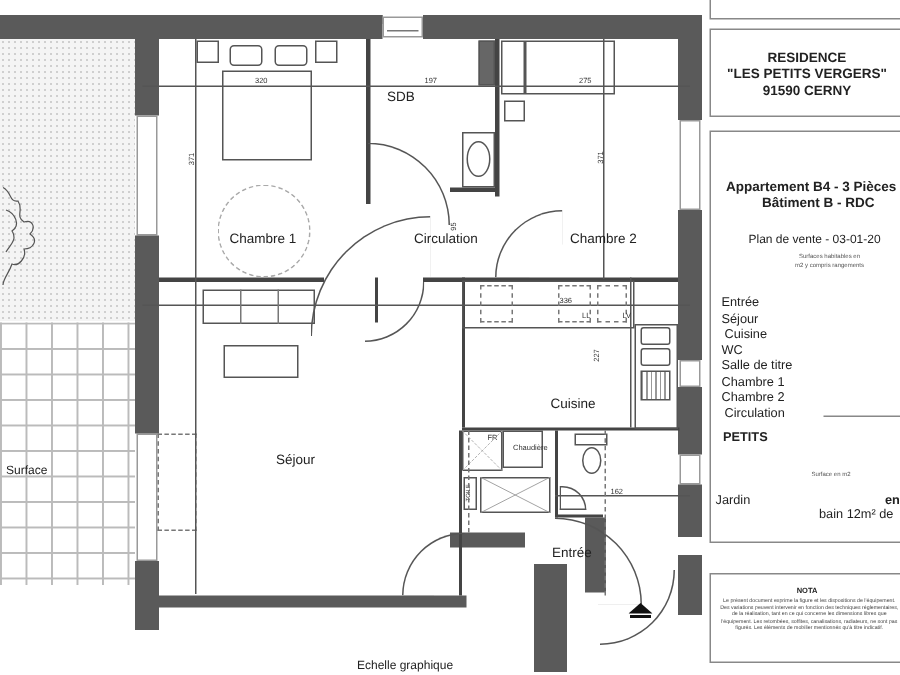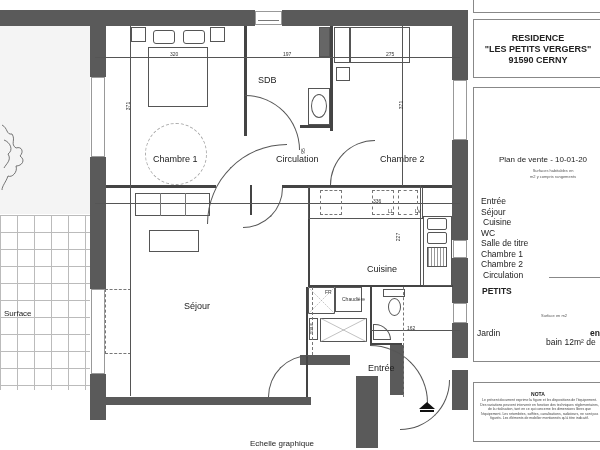--- a/index.html
+++ b/index.html
@@ -174,42 +174,46 @@
     <polygon points="8,0 16,7 0,7" fill="#111"></polygon>
     <rect x="1" y="8" width="14" height="2" fill="#111"></rect>
   </svg>
 
   <div class="arc" style="left:268px;top:355px;width:42px;height:42px;border-radius:42px 0 0 0;border-right:none;border-bottom:none;"></div>
 
   <div class="dash" style="left:312px;top:287px;width:0;height:68px;border-width:0 0 0 1px;"></div>
   <div class="dash" style="left:403px;top:287px;width:0;height:110px;border-width:0 0 0 1px;"></div>
 
   <div class="room-label" style="left:153px;top:154px;">Chambre 1</div>
-  <div class="room-label" style="left:258px;top:75px;">SDB</div>
+  <div class="room-label" style="left:258px;top:59px;">SDB</div>
   <div class="room-label" style="left:276px;top:154px;">Circulation</div>
   <div class="room-label" style="left:380px;top:154px;">Chambre 2</div>
   <div class="room-label" style="left:184px;top:301px;">Séjour</div>
   <div class="room-label" style="left:367px;top:264px;">Cuisine</div>
   <div class="room-label" style="left:368px;top:363px;">Entrée</div>
 
-  <div class="room-label" style="left:250px;top:439px;font-size:8px;">Echelle graphique</div>
+  <div class="room-label" style="left:238px;top:439px;font-size:8px;">Echelle graphique</div>
 </div>
 
 <div class="panel" style="left:473px;top:-2px;width:130px;height:15px;"></div>
 
 <div class="panel" style="left:473px;top:19px;width:130px;height:59px;">
   <div class="panel-text" style="padding-top:13px;font-size:9px;line-height:11px;">
     <div>RESIDENCE</div>
     <div style="white-space:nowrap;">"LES PETITS VERGERS"</div>
     <div>91590 CERNY</div>
   </div>
 </div>
 
 <div class="panel" style="left:473px;top:87px;width:130px;height:275px;">
-  <div style="position:absolute;left:25px;top:67px;font-size:8px;white-space:nowrap;">Plan de vente - 10-01-20</div>
+  <div class="panel-text" style="position:absolute;left:10px;top:31px;font-size:9px;line-height:11px;white-space:nowrap;text-align:left;">
+    <div>Appartement B4 - 3 Pièces</div>
+    <div style="padding-left:24px;">Bâtiment B - RDC</div>
+  </div>
+  <div style="position:absolute;left:25px;top:67px;font-size:8px;white-space:nowrap;">Plan de vente - 03-01-20</div>
   <div style="position:absolute;left:56px;top:80px;font-size:4px;color:#555;text-align:center;line-height:6px;white-space:nowrap;">
     <div>Surfaces habitables en</div>
     <div>m2 y compris rangements</div>
   </div>
 
   <div style="position:absolute;left:7px;top:108px;">
     <div class="legend-row">Entrée</div>
     <div class="legend-row">Séjour</div>
     <div class="legend-row" style="padding-left:2px;">Cuisine</div>
     <div class="legend-row">WC</div>

